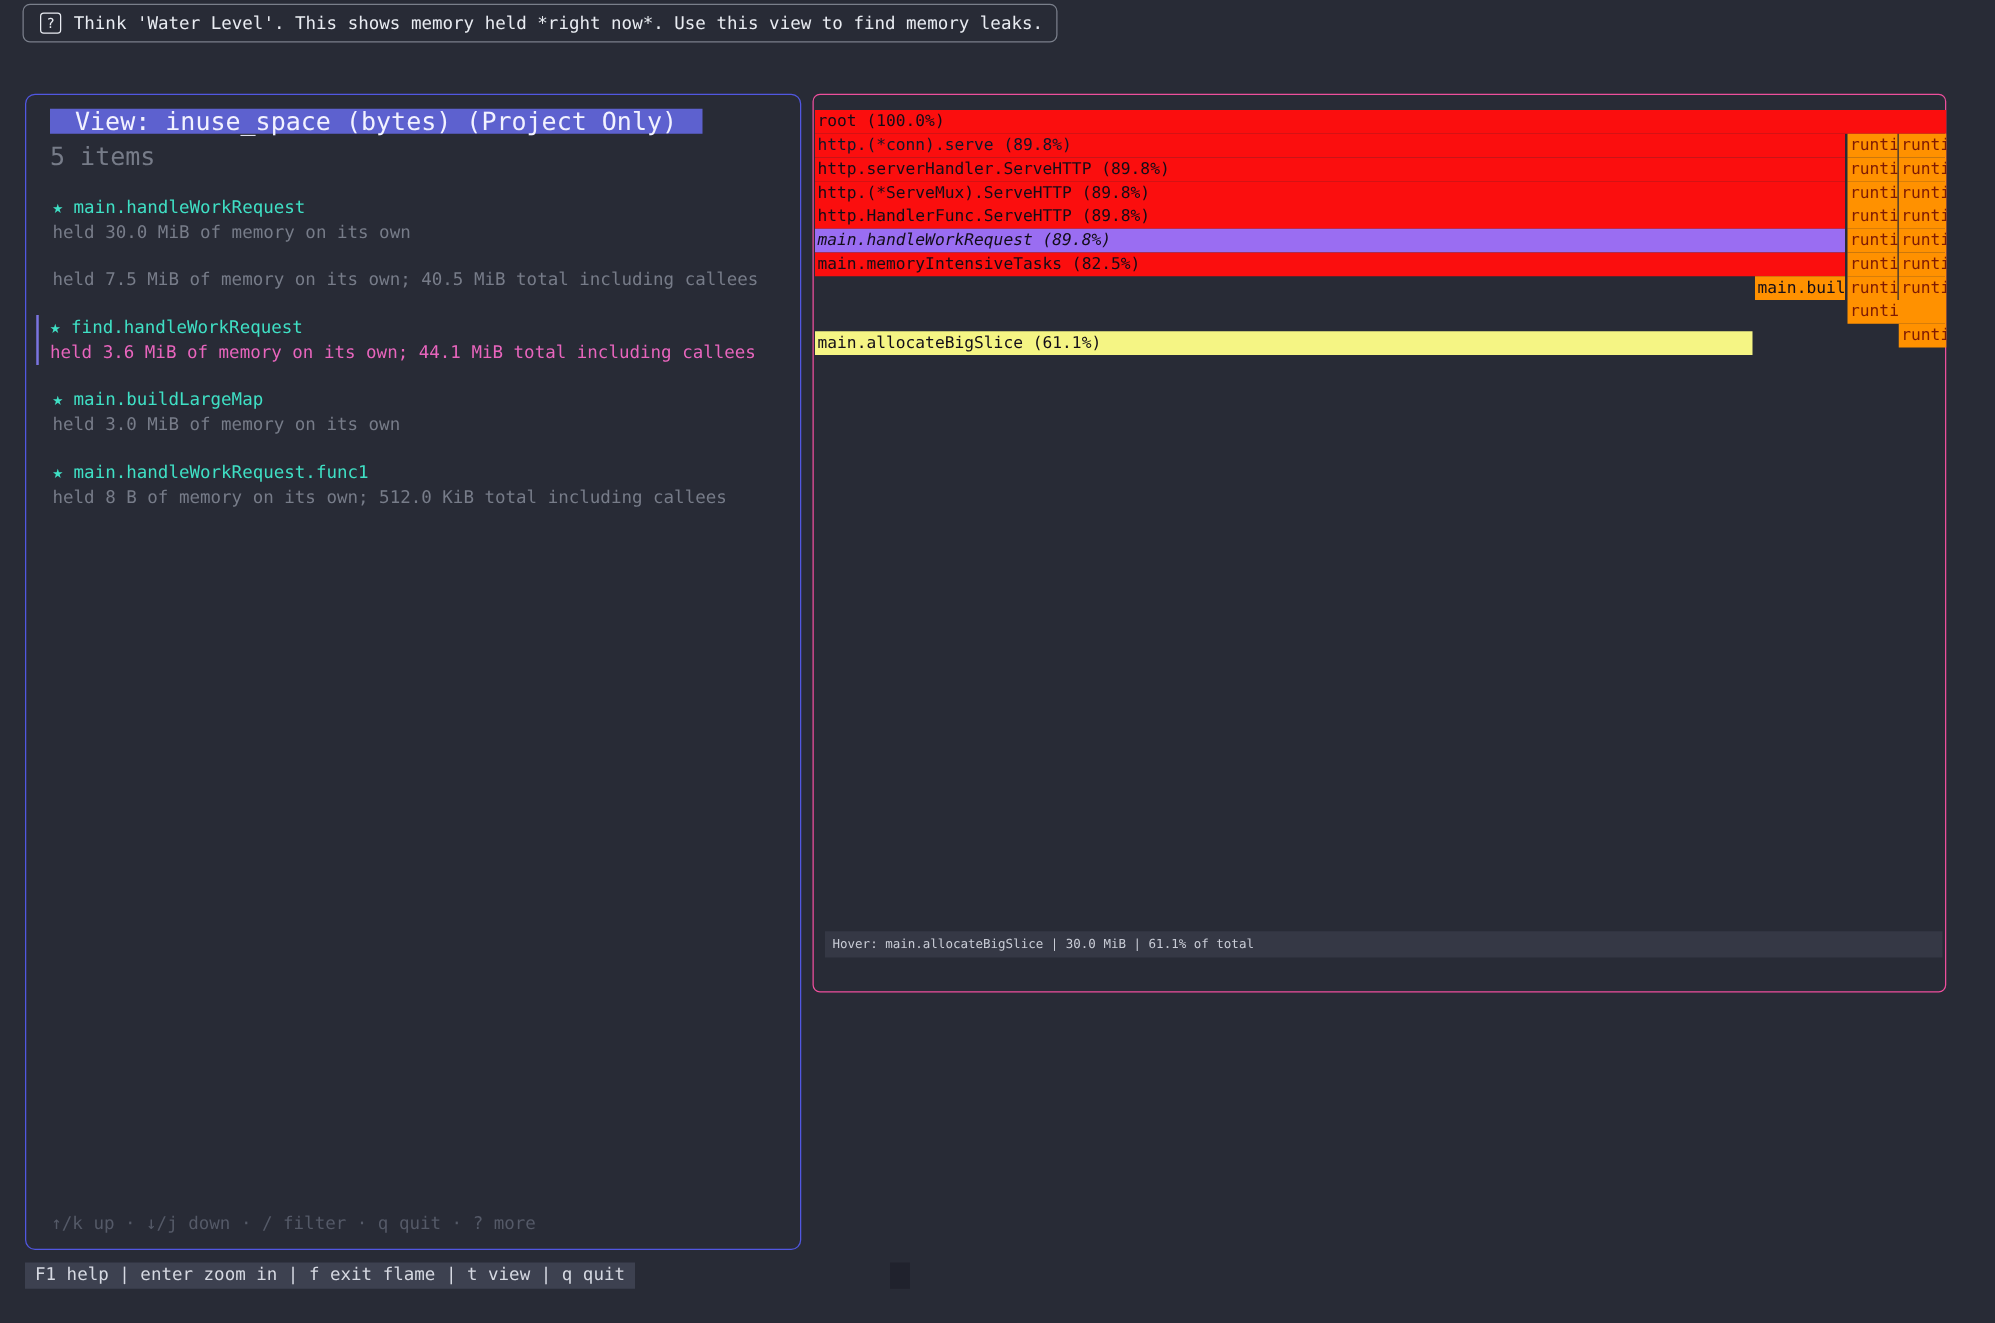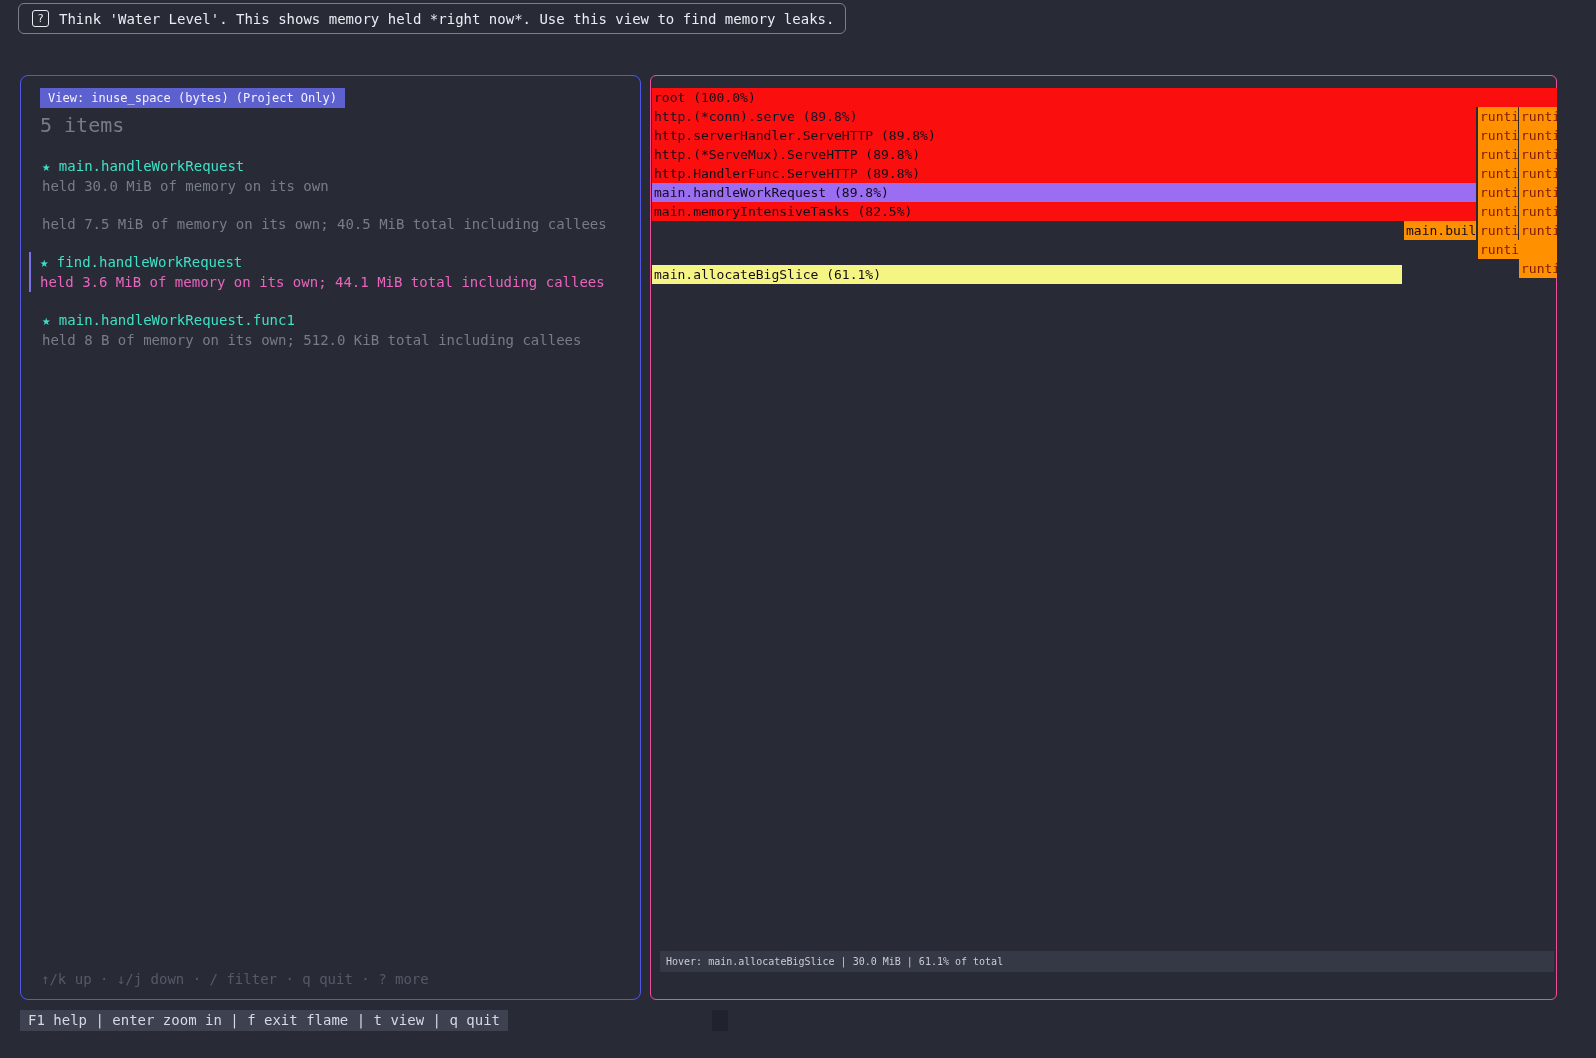--- a/index.html
+++ b/index.html
@@ -27,38 +27,38 @@
   }
 
   
   .left-panel {
     position: absolute; left: 20px; top: 75px; width: 621px; height: 925px;
     border: 1px solid var(--list-border, #5157e2); border-radius: 8px;
     padding: 11px 14px 10px 19px;
   }
   .list-title {
     display: inline-block; background: var(--title-bg, #5d61cf);
-    color: var(--title-fg, #f2f2ff); padding: 1px 8px; font-size: 12px;
+    color: var(--title-fg, #f2f2ff); padding: 1px 20px; font-size: 20px;
     line-height: 18px;
   }
   .list-count { margin-top: 5px; color: var(--item-desc, #777c89); font-size: 20px; }
   .items { margin-top: 19px; }
   .item { margin-bottom: 18px; padding-left: 2px; }
   .item-title { color: var(--item-title, #3fe0c5); font-size: 14px; line-height: 20px; white-space: pre; }
   .item-desc  { color: var(--item-desc, #777c89); font-size: 14px; line-height: 20px; white-space: pre; }
   .item.selected { border-left: 2px solid var(--selected-bar, #7a74e0); margin-left: -11px; padding-left: 9px; }
   .item.selected .item-desc { color: var(--selected-desc, #e865bd); }
   .list-help {
     position: absolute; left: 20px; bottom: 12px;
     color: var(--muted, #555a68); font-size: 14px; white-space: pre;
   }
 
   
   .right-panel {
-    position: absolute; left: 650px; top: 75px; width: 907px; height: 925px;
+    position: absolute; left: 650px; top: 75px; width: 907px; height: 719px;
     border: 1px solid var(--flame-border, #ee4f9d); border-radius: 6px;
   }
   .flame-rows { position: absolute; top: 12px; left: 1px; right: 1px; }
   .frow { position: relative; height: 19px; }
   .fcell {
     position: absolute; top: 0; height: 19px;
     font-size: 13px; line-height: 19px; padding-left: 2px;
     overflow: hidden; white-space: nowrap; cursor: default;
   }
   .hover-status {
@@ -98,20 +98,24 @@
           <div class="item-desc">held 30.0 MiB of memory on its own</div>
         </div>
         <div class="item">
           <div class="item-desc">held 7.5 MiB of memory on its own; 40.5 MiB total including callees</div>
         </div>
         <div class="item selected">
           <div class="item-title">★ find.handleWorkRequest</div>
           <div class="item-desc">held 3.6 MiB of memory on its own; 44.1 MiB total including callees</div>
         </div>
         <div class="item">
+          <div class="item-title">★ main.buildLargeMap</div>
+          <div class="item-desc">held 3.0 MiB of memory on its own</div>
+        </div>
+        <div class="item">
           <div class="item-title">★ main.handleWorkRequest.func1</div>
           <div class="item-desc">held 8 B of memory on its own; 512.0 KiB total including callees</div>
         </div>
       </div>
     <div class="list-help">↑/k up · ↓/j down · / filter · q quit · ? more</div>
   </div>
 
   <div class="right-panel">
     <div class="flame-rows">
         <div class="frow">
@@ -131,21 +135,21 @@
           <div class="fcell" style="left: 0px; width: 824px; background: rgb(251, 14, 14); color: rgb(18, 13, 24);">http.(*ServeMux).ServeHTTP (89.8%)</div>
           <div class="fcell" style="left: 826px; width: 40px; background: rgb(255, 145, 0); color: rgb(126, 26, 3);">runti</div>
           <div class="fcell" style="left: 867px; width: 38px; background: rgb(255, 145, 0); color: rgb(126, 26, 3);">runti</div>
         </div>
         <div class="frow">
           <div class="fcell" style="left: 0px; width: 824px; background: rgb(251, 14, 14); color: rgb(18, 13, 24);">http.HandlerFunc.ServeHTTP (89.8%)</div>
           <div class="fcell" style="left: 826px; width: 40px; background: rgb(255, 145, 0); color: rgb(126, 26, 3);">runti</div>
           <div class="fcell" style="left: 867px; width: 38px; background: rgb(255, 145, 0); color: rgb(126, 26, 3);">runti</div>
         </div>
         <div class="frow">
-          <div class="fcell" style="left: 0px; width: 824px; background: rgb(154, 109, 242); color: rgb(18, 13, 24);">main.handleWorkRequest (89.8%)</div>
+          <div class="fcell" style="left: 0px; width: 824px; background: rgb(154, 109, 242); color: rgb(18, 13, 24); font-style: italic;">main.handleWorkRequest (89.8%)</div>
           <div class="fcell" style="left: 826px; width: 40px; background: rgb(255, 145, 0); color: rgb(126, 26, 3);">runti</div>
           <div class="fcell" style="left: 867px; width: 38px; background: rgb(255, 145, 0); color: rgb(126, 26, 3);">runti</div>
         </div>
         <div class="frow">
           <div class="fcell" style="left: 0px; width: 824px; background: rgb(251, 14, 14); color: rgb(18, 13, 24);">main.memoryIntensiveTasks (82.5%)</div>
           <div class="fcell" style="left: 826px; width: 40px; background: rgb(255, 145, 0); color: rgb(126, 26, 3);">runti</div>
           <div class="fcell" style="left: 867px; width: 38px; background: rgb(255, 145, 0); color: rgb(126, 26, 3);">runti</div>
         </div>
         <div class="frow">
           <div class="fcell" style="left: 0px; width: 750px; background: rgb(245, 245, 132); color: rgb(18, 13, 24); margin-top: 44px;">main.allocateBigSlice (61.1%)</div>

